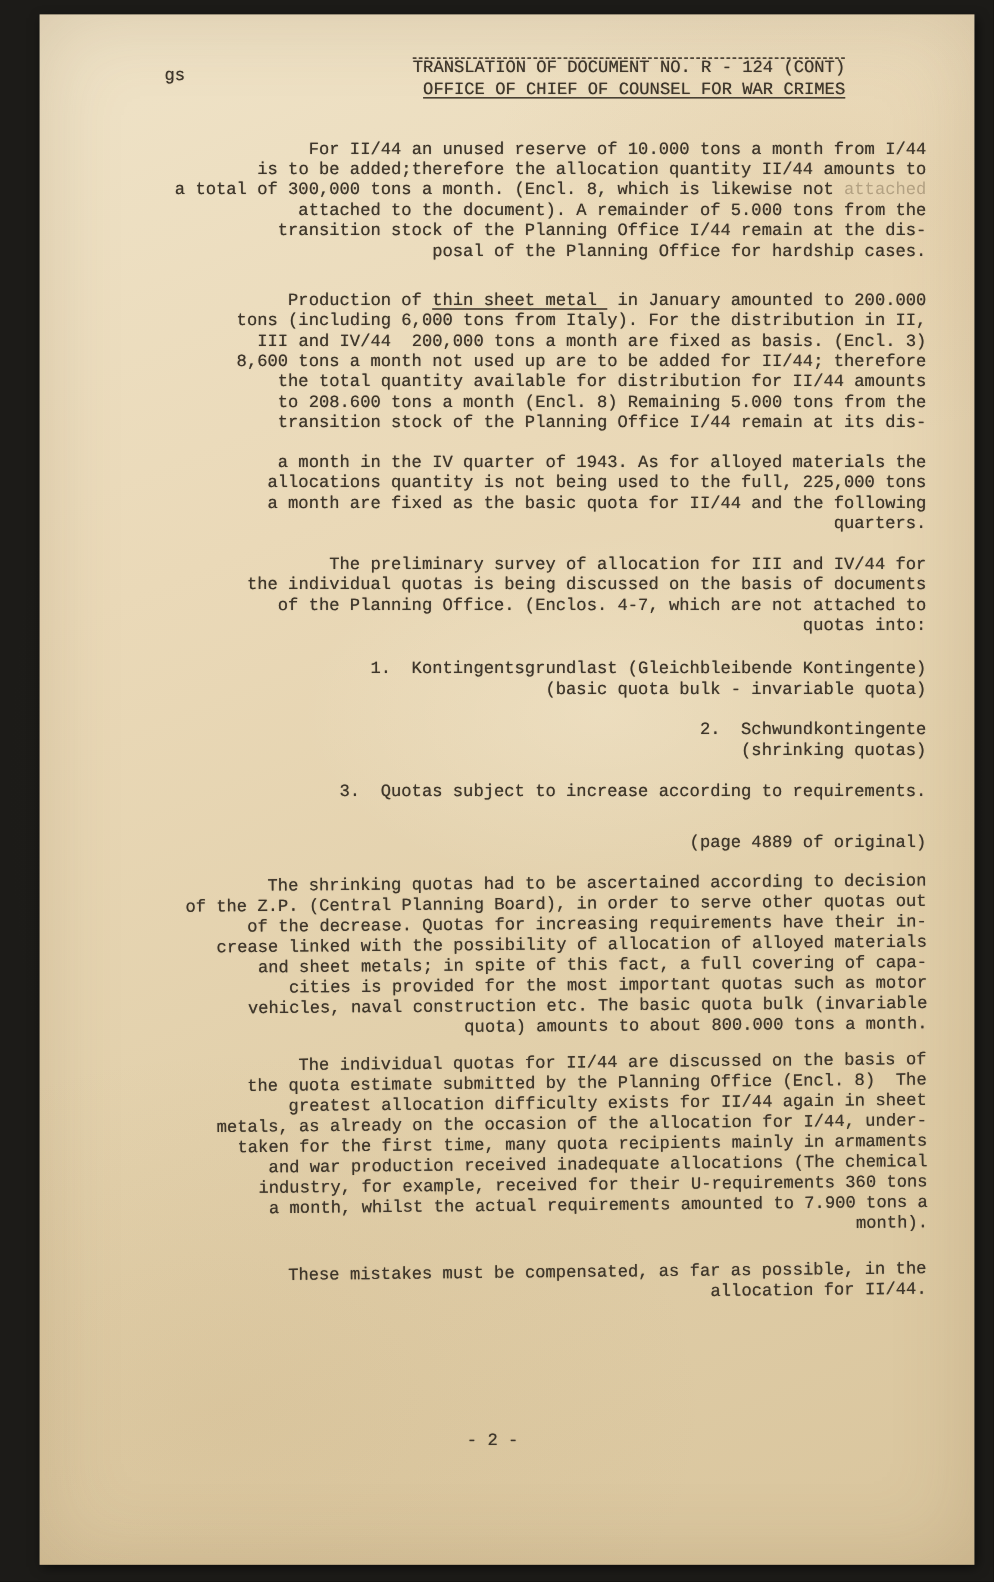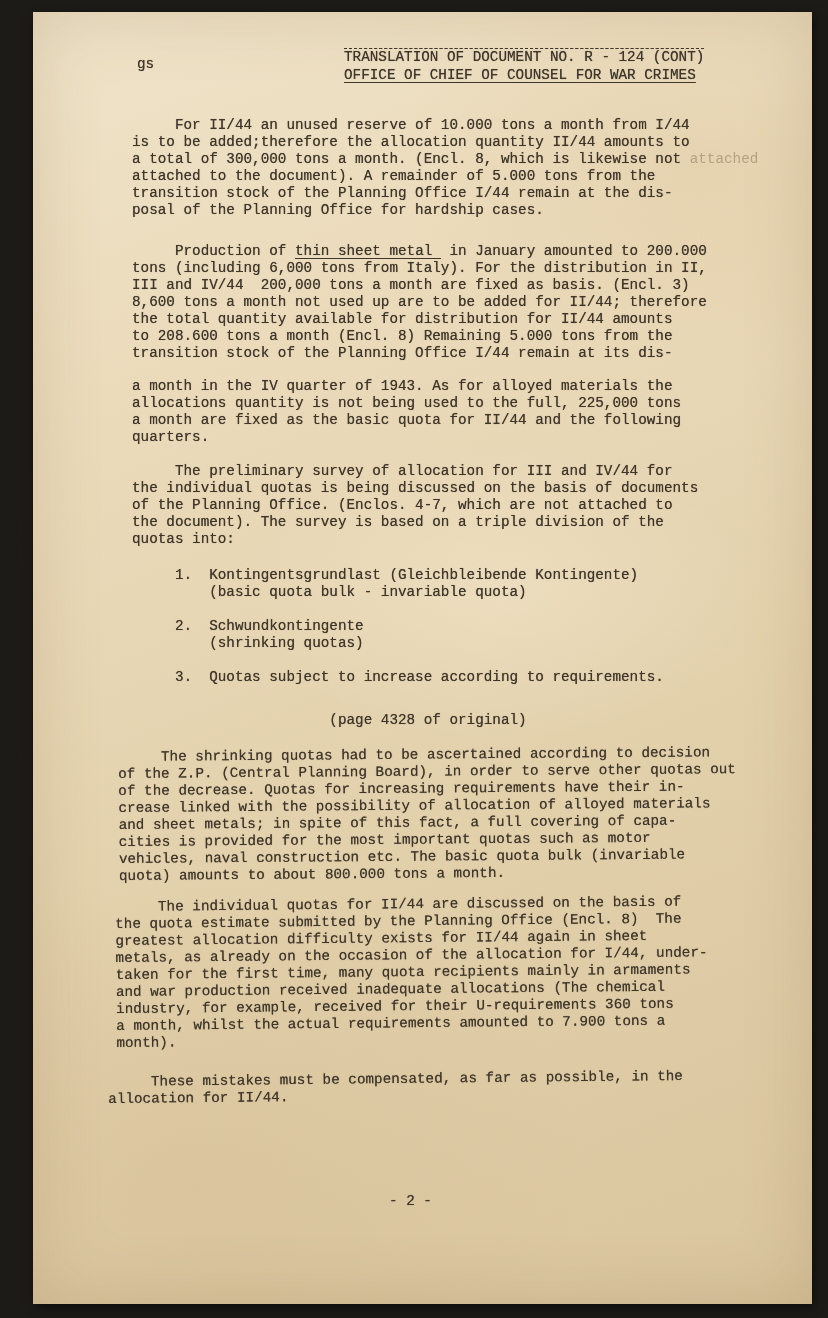--- a/index.html
+++ b/index.html
@@ -14,20 +14,21 @@
   }
   #paper{
     position:absolute;left:33px;top:12px;width:779px;height:1292px;
     background:
       radial-gradient(ellipse 300px 200px at 85% 12%, rgba(193,156,98,0.12) 0%, rgba(0,0,0,0) 100%),
       radial-gradient(ellipse 400px 300px at 20% 90%, rgba(170,135,80,0.10) 0%, rgba(0,0,0,0) 100%),
       radial-gradient(ellipse 250px 150px at 60% 45%, rgba(255,248,230,0.25) 0%, rgba(0,0,0,0) 100%),
       linear-gradient(158deg,#efe3c8 0%, #ead9b8 32%, #e2d0ab 62%, #d9c59d 100%);
     box-shadow: inset 0 0 70px rgba(120,92,48,0.20), 2px 3px 9px rgba(0,0,0,0.55);
     color:#3e362b;
+    text-align:right;
   }
   .tw{
     white-space:pre;
     font-size:14.3px;
     line-height:17px;
     text-shadow:0 0 0.7px rgba(62,52,38,0.75);
     letter-spacing:0px;
   }
   #typist{position:absolute;left:104px;top:44px;}
   #title-block{position:absolute;left:311px;top:37px;}
@@ -92,34 +93,33 @@
         <div class="block blk-para-3">
           <div class="line tw"><span>a month in the IV quarter of 1943. As for alloyed materials the</span></div>
           <div class="line tw"><span>allocations quantity is not being used to the full, 225,000 tons</span></div>
           <div class="line tw"><span>a month are fixed as the basic quota for II/44 and the following</span></div>
           <div class="line tw"><span>quarters.</span></div>
         </div>
         <div class="block blk-para-4">
           <div class="line tw"><span>     The preliminary survey of allocation for III and IV/44 for</span></div>
           <div class="line tw"><span>the individual quotas is being discussed on the basis of documents</span></div>
           <div class="line tw"><span>of the Planning Office. (Enclos. 4-7, which are not attached to</span></div>
-          <div class="line tw"><span>the document). The survey is based on a triple division of the</span></div>
           <div class="line tw"><span>quotas into:</span></div>
         </div>
         <div class="block blk-quota-list">
           <div class="line tw"><span>     1.  Kontingentsgrundlast (Gleichbleibende Kontingente)</span></div>
           <div class="line tw"><span>         (basic quota bulk - invariable quota)</span></div>
           <div class="line tw">&nbsp;</div>
           <div class="line tw"><span>     2.  Schwundkontingente</span></div>
           <div class="line tw"><span>         (shrinking quotas)</span></div>
           <div class="line tw">&nbsp;</div>
           <div class="line tw"><span>     3.  Quotas subject to increase according to requirements.</span></div>
         </div>
         <div class="block blk-page-ref">
-          <div class="line tw"><span>                       (page 4328 of original)</span></div>
+          <div class="line tw"><span>                       (page 4889 of original)</span></div>
         </div>
         <div class="block blk-para-5">
           <div class="line tw"><span>     The shrinking quotas had to be ascertained according to decision</span></div>
           <div class="line tw"><span>of the Z.P. (Central Planning Board), in order to serve other quotas out</span></div>
           <div class="line tw"><span>of the decrease. Quotas for increasing requirements have their in-</span></div>
           <div class="line tw"><span>crease linked with the possibility of allocation of alloyed materials</span></div>
           <div class="line tw"><span>and sheet metals; in spite of this fact, a full covering of capa-</span></div>
           <div class="line tw"><span>cities is provided for the most important quotas such as motor</span></div>
           <div class="line tw"><span>vehicles, naval construction etc. The basic quota bulk (invariable</span></div>
           <div class="line tw"><span>quota) amounts to about 800.000 tons a month.</span></div>

